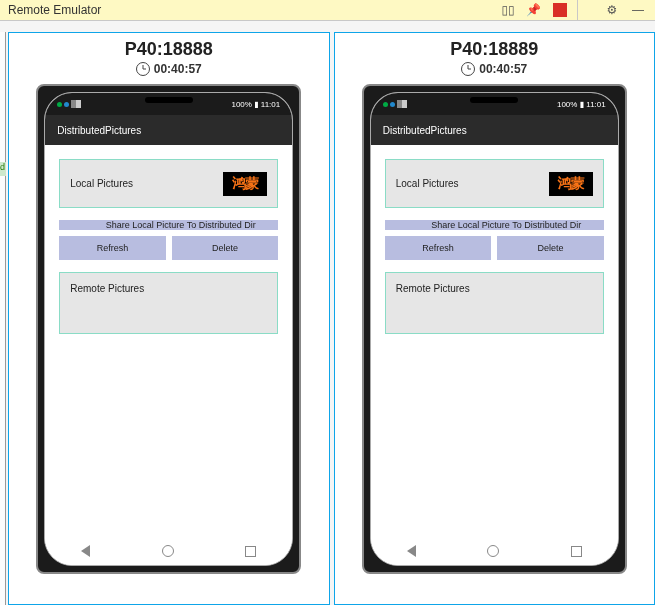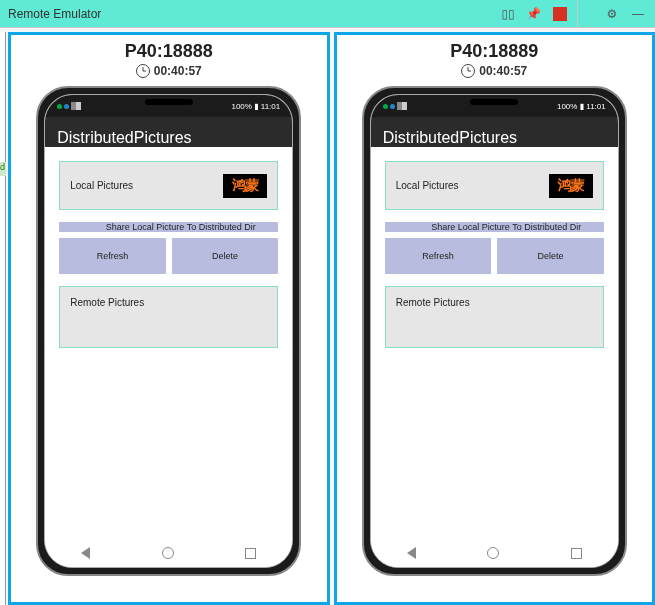--- a/index.html
+++ b/index.html
@@ -15,22 +15,22 @@
     position: absolute;
     left: 0; top: 32px; bottom: 0; width: 6px;
     border-right: 1px solid #999;
     background: #fcfcfc;
   }
   .left-stub .tab-sliver {
     position: absolute; left: 0; top: 130px; width: 6px; height: 14px;
     background: #cde8cc; font-size: 9px; color: #2b7a0b; overflow: hidden;
   }
   .window-titlebar {
-    height: 28px;
-    background: #5eead4;
+    height: 21px;
+    background: #fef9c3;
     border-bottom: 1px solid #c8c8c8;
     display: flex; align-items: center;
     padding: 0 8px;
     font-size: 12px;
     color: #333;
   }
   .window-titlebar .spacer { flex: 1; }
   .tb-icon {
     width: 18px; height: 18px; margin-left: 8px;
     display: inline-flex; align-items: center; justify-content: center;
@@ -39,21 +39,21 @@
   .tb-red { width: 14px; height: 14px; background: #d93025; }
   .emulator-area {
     position: absolute;
     left: 8px; right: 0; top: 28px; bottom: 0;
     display: flex;
     gap: 4px;
     padding-top: 4px;
   }
   .device-pane {
     flex: 1;
-    border: 3px solid #0ea5e9;
+    border: 1px solid #0ea5e9;
     background: #fff;
     display: flex; flex-direction: column;
     align-items: center;
     overflow: hidden;
   }
   .device-header {
     text-align: center;
     padding: 6px 0 2px;
   }
   .device-name {
@@ -78,21 +78,21 @@
   }
   .clock-icon::after {
     content: ""; position: absolute; left: 50%; top: 50%;
     width: 1px; height: 3px; background: #444; transform-origin: bottom;
     transform: translate(-50%,-100%) rotate(90deg);
   }
   .phone {
     width: 265px;
     height: 490px;
     border: 2px solid #888;
-    border-radius: 32px;
+    border-radius: 8px;
     background: #1b1b1b;
     padding: 6px;
     position: relative;
     margin-top: 6px;
   }
   .phone-inner {
     width: 100%; height: 100%;
     border: 1px solid #aaa;
     border-radius: 28px;
     background: #fff;
@@ -114,22 +114,22 @@
     width: 48px; height: 6px; background: #000; border-radius: 4px;
   }
   .status-left { display: flex; gap: 2px; align-items: center; }
   .status-right { font-size: 8px; letter-spacing: 0; }
   .sig-dot { width: 5px; height: 5px; border-radius: 50%; background: #0a4; }
   .sig-block { width: 10px; height: 8px; background: linear-gradient(90deg,#888 0 50%,#ccc 50% 100%); }
   .appbar {
     height: 30px;
     background: #2b2b2b;
     color: #fff;
-    font-size: 16px;
-    display: flex; align-items: flex-end;
+    font-size: 10px;
+    display: flex; align-items: center;
     padding: 0 12px;
   }
   .app-content {
     flex: 1;
     background: #fff;
     padding: 14px;
     display: flex; flex-direction: column;
     gap: 12px;
   }
   .panel {
@@ -149,21 +149,21 @@
   .thumb {
     width: 44px; height: 24px; background: #000;
     display: flex; align-items: center; justify-content: center;
     font-family: "KaiTi","STKaiti",serif;
     color: #f97316; font-size: 14px; font-weight: 700;
     letter-spacing: -1px;
   }
   .btn-row { display: flex; gap: 6px; }
   .btn {
     flex: 1;
-    height: 36px;
+    height: 24px;
     background: #b8bde0;
     border: none;
     font-size: 9px;
     color: #222;
     display: flex; align-items: center; justify-content: center;
     cursor: pointer;
   }
   .btn.wide { flex: 1; padding-left: 24px; }
   .btn.half { flex: 1; }
   .btn-group { display: flex; flex-direction: column; gap: 6px; }

